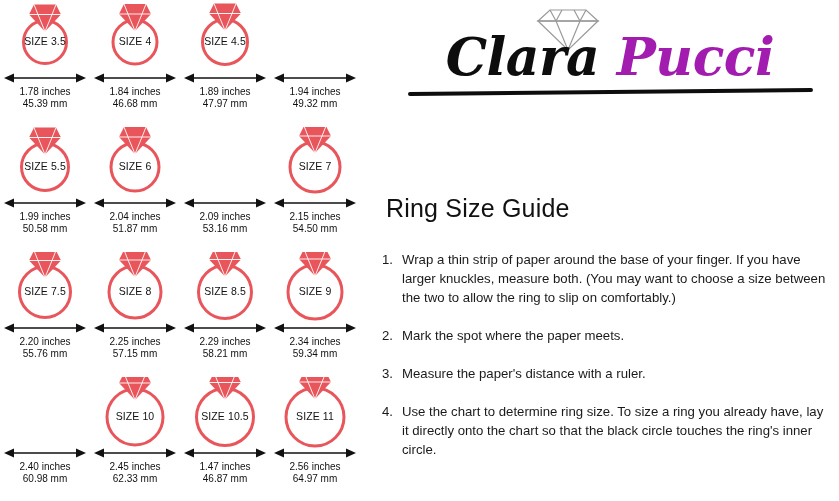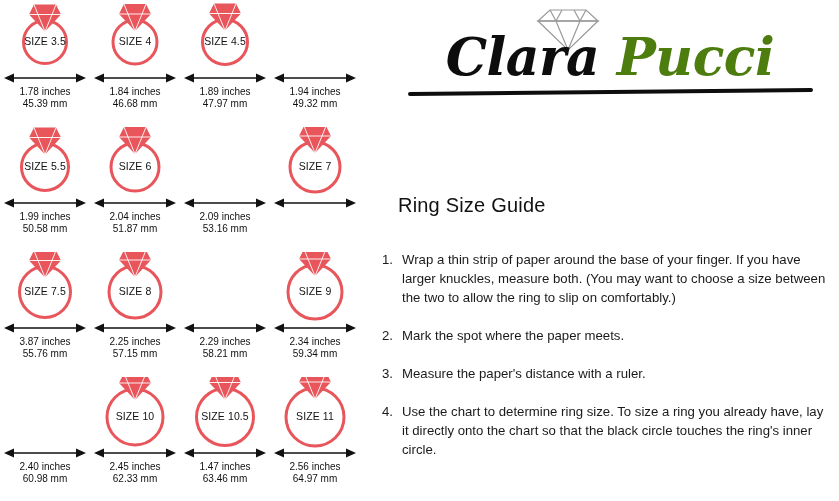--- a/index.html
+++ b/index.html
@@ -106,36 +106,36 @@
     width: 440px;
     text-align: center;
     font-family: "DejaVu Serif", serif;
     font-size: 52px;
     font-style: italic;
     font-weight: bold;
     letter-spacing: -0.5px;
     white-space: nowrap;
   }
   .brand .w1 { color: #0d0d0d; }
-  .brand .w2 { color: #4d7c0f; }
+  .brand .w2 { color: #a21caf; }
   .brand-underline {
     position: absolute;
     left: 28px;
     top: 86px;
     width: 405px;
     height: 4px;
     background: #0d0d0d;
     border-radius: 2px;
     transform: rotate(-0.6deg);
   }
   .guide-title {
     position: absolute;
-    left: 28px;
+    left: 16px;
     top: 194px;
-    font-size: 20px;
+    font-size: 25px;
     font-weight: normal;
     color: #111;
     letter-spacing: 0.2px;
   }
   .steps {
     position: absolute;
     left: 12px;
     top: 250px;
     width: 450px;
   }
@@ -326,20 +326,24 @@
               <path d="M29 9 L61 9"></path>
             </g>
           </svg>
           <div class="size-label">SIZE 7</div>
         </div>
         <svg class="arrow-row" width="90" height="12" viewBox="0 0 90 12">
           <line x1="12" y1="6" x2="78" y2="6" stroke="#111" stroke-width="1.6"></line>
           <path d="M4 6 L14 1.5 L14 10.5 Z" fill="#111"></path>
           <path d="M86 6 L76 1.5 L76 10.5 Z" fill="#111"></path>
         </svg>
+        <div class="measure-lines">
+          <span class="inch">2.15 inches</span>
+          <span class="mm">54.50 mm</span>
+        </div>
       </div>
       <div class="cell">
         <div class="ring-wrap">
           <svg class="ring-svg" width="90" height="72" viewBox="0 0 90 72">
             <circle cx="45" cy="40" r="25.5" fill="none" stroke="#e8565c" stroke-width="3"></circle>
             <g fill="#e8565c">
               <path d="M29 8.5 L61 8.5 L45 25.5 Z"></path>
               <path d="M29 8.5 L34 -1.5 L56 -1.5 L61 8.5 Z"></path>
             </g>
             <g stroke="#ffffff" stroke-width="0.9" fill="none">
@@ -349,21 +353,21 @@
             </g>
           </svg>
           <div class="size-label">SIZE 7.5</div>
         </div>
         <svg class="arrow-row" width="90" height="12" viewBox="0 0 90 12">
           <line x1="12" y1="6" x2="78" y2="6" stroke="#111" stroke-width="1.6"></line>
           <path d="M4 6 L14 1.5 L14 10.5 Z" fill="#111"></path>
           <path d="M86 6 L76 1.5 L76 10.5 Z" fill="#111"></path>
         </svg>
         <div class="measure-lines">
-          <span class="inch">3.87 inches</span>
+          <span class="inch">2.20 inches</span>
           <span class="mm">55.76 mm</span>
         </div>
       </div>
       <div class="cell">
         <div class="ring-wrap">
           <svg class="ring-svg" width="90" height="72" viewBox="0 0 90 72">
             <circle cx="45" cy="40" r="26" fill="none" stroke="#e8565c" stroke-width="3"></circle>
             <g fill="#e8565c">
               <path d="M29 8 L61 8 L45 25 Z"></path>
               <path d="M29 8 L34 -2 L56 -2 L61 8 Z"></path>
@@ -380,20 +384,35 @@
           <line x1="12" y1="6" x2="78" y2="6" stroke="#111" stroke-width="1.6"></line>
           <path d="M4 6 L14 1.5 L14 10.5 Z" fill="#111"></path>
           <path d="M86 6 L76 1.5 L76 10.5 Z" fill="#111"></path>
         </svg>
         <div class="measure-lines">
           <span class="inch">2.25 inches</span>
           <span class="mm">57.15 mm</span>
         </div>
       </div>
       <div class="cell">
+        <div class="ring-wrap">
+          <svg class="ring-svg" width="90" height="72" viewBox="0 0 90 72">
+            <circle cx="45" cy="40" r="26.5" fill="none" stroke="#e8565c" stroke-width="3"></circle>
+            <g fill="#e8565c">
+              <path d="M29 7.5 L61 7.5 L45 24.5 Z"></path>
+              <path d="M29 7.5 L34 -2.5 L56 -2.5 L61 7.5 Z"></path>
+            </g>
+            <g stroke="#ffffff" stroke-width="0.9" fill="none">
+              <path d="M34 -2.5 L38 7.5 L45 24.5"></path>
+              <path d="M56 -2.5 L52 7.5 L45 24.5"></path>
+              <path d="M29 7.5 L61 7.5"></path>
+            </g>
+          </svg>
+          <div class="size-label">SIZE 8.5</div>
+        </div>
         <svg class="arrow-row" width="90" height="12" viewBox="0 0 90 12">
           <line x1="12" y1="6" x2="78" y2="6" stroke="#111" stroke-width="1.6"></line>
           <path d="M4 6 L14 1.5 L14 10.5 Z" fill="#111"></path>
           <path d="M86 6 L76 1.5 L76 10.5 Z" fill="#111"></path>
         </svg>
         <div class="measure-lines">
           <span class="inch">2.29 inches</span>
           <span class="mm">58.21 mm</span>
         </div>
       </div>
@@ -476,21 +495,21 @@
           </svg>
           <div class="size-label">SIZE 10.5</div>
         </div>
         <svg class="arrow-row" width="90" height="12" viewBox="0 0 90 12">
           <line x1="12" y1="6" x2="78" y2="6" stroke="#111" stroke-width="1.6"></line>
           <path d="M4 6 L14 1.5 L14 10.5 Z" fill="#111"></path>
           <path d="M86 6 L76 1.5 L76 10.5 Z" fill="#111"></path>
         </svg>
         <div class="measure-lines">
           <span class="inch">1.47 inches</span>
-          <span class="mm">63.46 mm</span>
+          <span class="mm">46.87 mm</span>
         </div>
       </div>
       <div class="cell">
         <div class="ring-wrap">
           <svg class="ring-svg" width="90" height="72" viewBox="0 0 90 72">
             <circle cx="45" cy="40" r="29" fill="none" stroke="#e8565c" stroke-width="3"></circle>
             <g fill="#e8565c">
               <path d="M29 5 L61 5 L45 22 Z"></path>
               <path d="M29 5 L34 -5 L56 -5 L61 5 Z"></path>
             </g>

